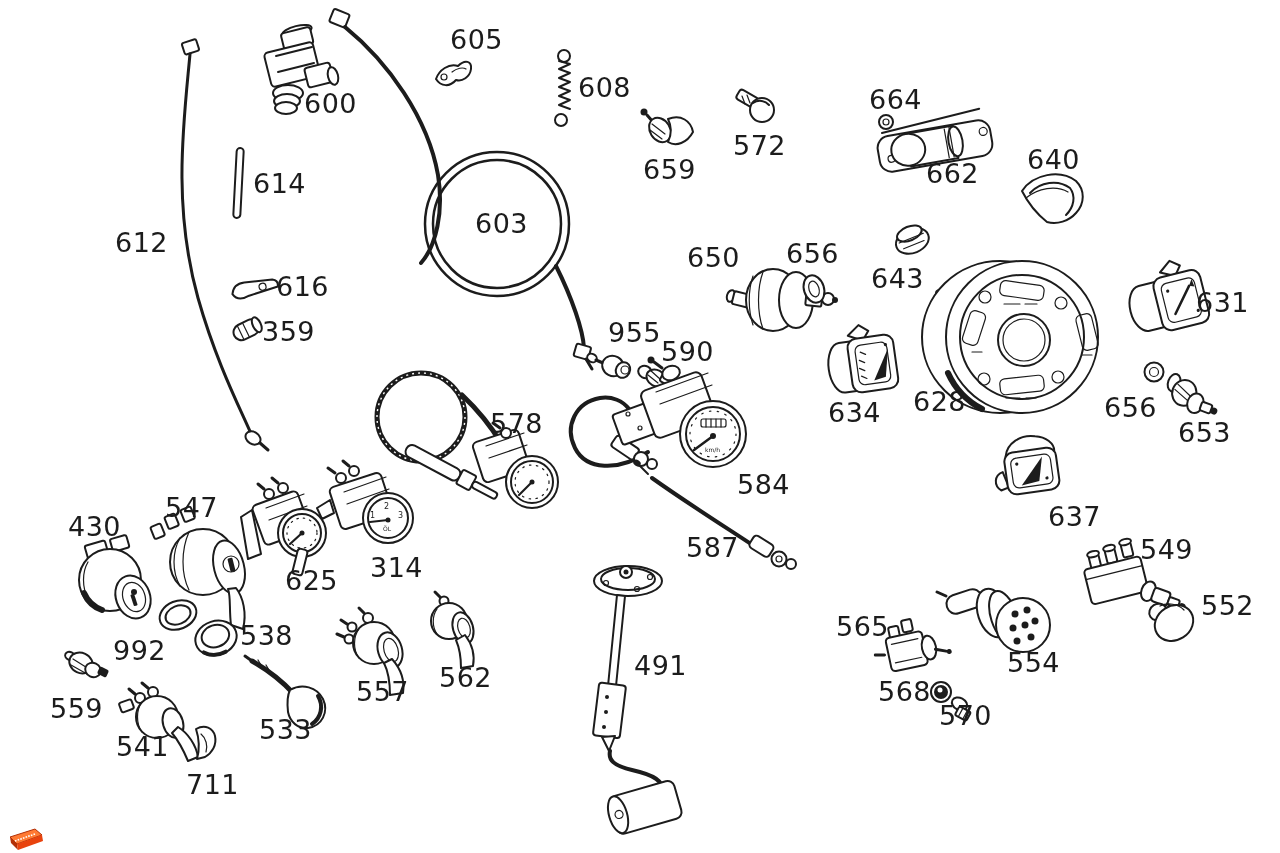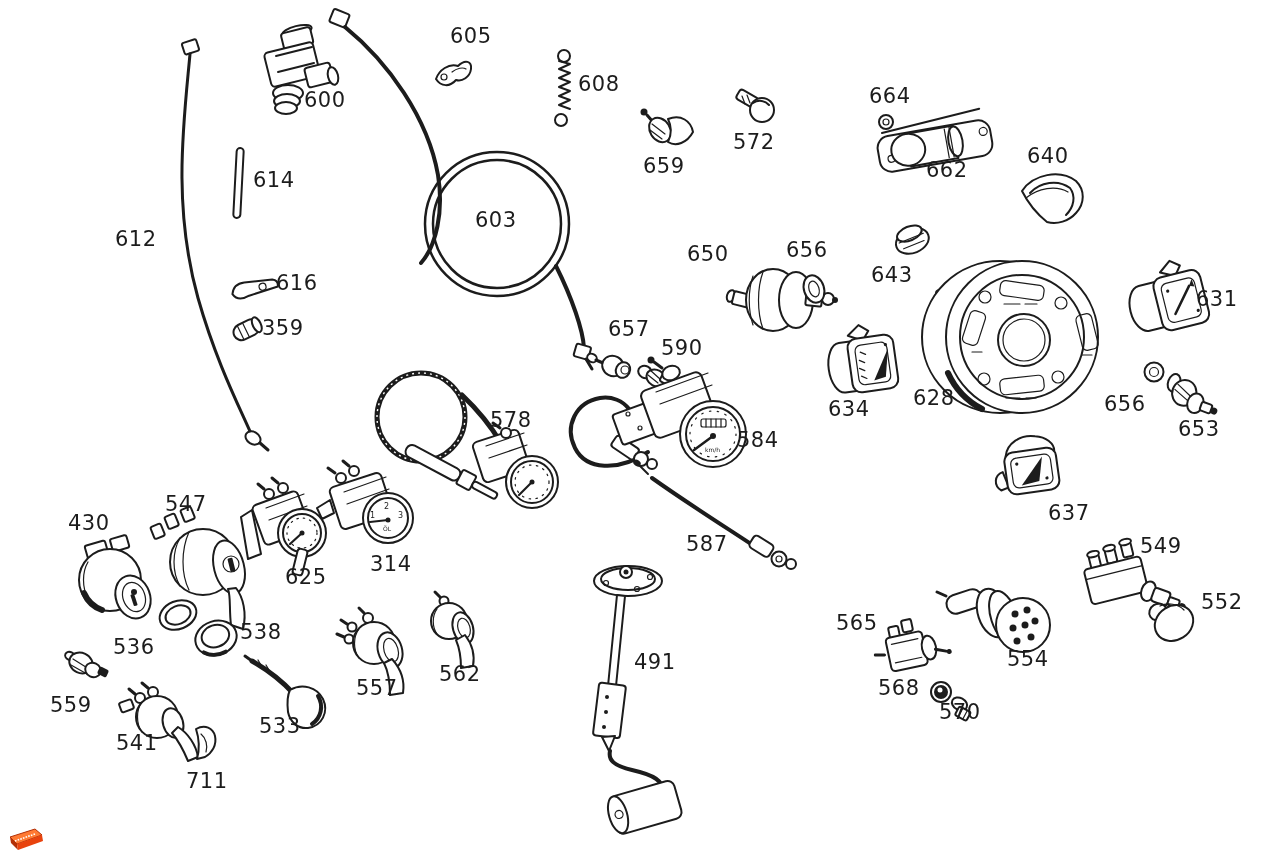--- a/index.html
+++ b/index.html
@@ -1,19 +1,19 @@
 <!DOCTYPE html>
 <html><head>
 <meta charset="utf-8">
 <style>
   html,body{margin:0;padding:0;background:#fff;}
   .stage{position:relative;width:1280px;height:853px;background:#fff;overflow:hidden;
          font-family:"DejaVu Sans","Liberation Sans",sans-serif;}
   .stage svg{position:absolute;left:0;top:0;}
-  .lbl{position:absolute;font-size:21px;color:#1c1c1c;letter-spacing:.5px;white-space:nowrap;}
+  .lbl{position:absolute;font-size:27px;color:#1c1c1c;letter-spacing:.5px;white-space:nowrap;}
   
   .s{stroke:#1c1c1c;stroke-width:2;fill:none;stroke-linecap:round;stroke-linejoin:round;}
   .f{fill:#fff;stroke:#1c1c1c;stroke-width:2;stroke-linejoin:round;stroke-linecap:round;}
   .b{fill:#1c1c1c;stroke:none;}
   .w1{stroke-width:1.2}.w3{stroke-width:3}.w4{stroke-width:4}.w5{stroke-width:5}.w6{stroke-width:6}
   .dial{font-size:8px;fill:#1c1c1c;font-family:"DejaVu Sans",sans-serif;}
   .dial6{font-size:6px;fill:#1c1c1c;font-family:"DejaVu Sans",sans-serif;}
 </style>
 </head>
 <body>
@@ -525,39 +525,39 @@
   <div class="lbl" style="left:1027px;top:144px">640</div>
   <div class="lbl" style="left:253px;top:168px">614</div>
   <div class="lbl" style="left:115px;top:227px">612</div>
   <div class="lbl" style="left:475px;top:208px">603</div>
   <div class="lbl" style="left:687px;top:242px">650</div>
   <div class="lbl" style="left:786px;top:238px">656</div>
   <div class="lbl" style="left:871px;top:263px">643</div>
   <div class="lbl" style="left:276px;top:271px">616</div>
   <div class="lbl" style="left:262px;top:316px">359</div>
   <div class="lbl" style="left:1196px;top:287px">631</div>
-  <div class="lbl" style="left:608px;top:317px">657</div>
+  <div class="lbl" style="left:608px;top:317px">955</div>
   <div class="lbl" style="left:661px;top:336px">590</div>
   <div class="lbl" style="left:828px;top:397px">634</div>
   <div class="lbl" style="left:913px;top:386px">628</div>
   <div class="lbl" style="left:1104px;top:392px">656</div>
   <div class="lbl" style="left:1178px;top:417px">653</div>
   <div class="lbl" style="left:490px;top:408px">578</div>
-  <div class="lbl" style="left:737px;top:428px">584</div>
+  <div class="lbl" style="left:737px;top:469px">584</div>
   <div class="lbl" style="left:1048px;top:501px">637</div>
   <div class="lbl" style="left:68px;top:511px">430</div>
   <div class="lbl" style="left:165px;top:492px">547</div>
   <div class="lbl" style="left:285px;top:565px">625</div>
   <div class="lbl" style="left:370px;top:552px">314</div>
   <div class="lbl" style="left:686px;top:532px">587</div>
   <div class="lbl" style="left:1140px;top:534px">549</div>
   <div class="lbl" style="left:1201px;top:590px">552</div>
   <div class="lbl" style="left:836px;top:611px">565</div>
   <div class="lbl" style="left:1007px;top:647px">554</div>
-  <div class="lbl" style="left:113px;top:635px">536</div>
+  <div class="lbl" style="left:113px;top:635px">992</div>
   <div class="lbl" style="left:240px;top:620px">538</div>
   <div class="lbl" style="left:439px;top:662px">562</div>
   <div class="lbl" style="left:356px;top:676px">557</div>
   <div class="lbl" style="left:878px;top:676px">568</div>
   <div class="lbl" style="left:634px;top:650px">491</div>
   <div class="lbl" style="left:939px;top:700px">570</div>
   <div class="lbl" style="left:50px;top:693px">559</div>
   <div class="lbl" style="left:259px;top:714px">533</div>
   <div class="lbl" style="left:116px;top:731px">541</div>
   <div class="lbl" style="left:186px;top:769px">711</div>

